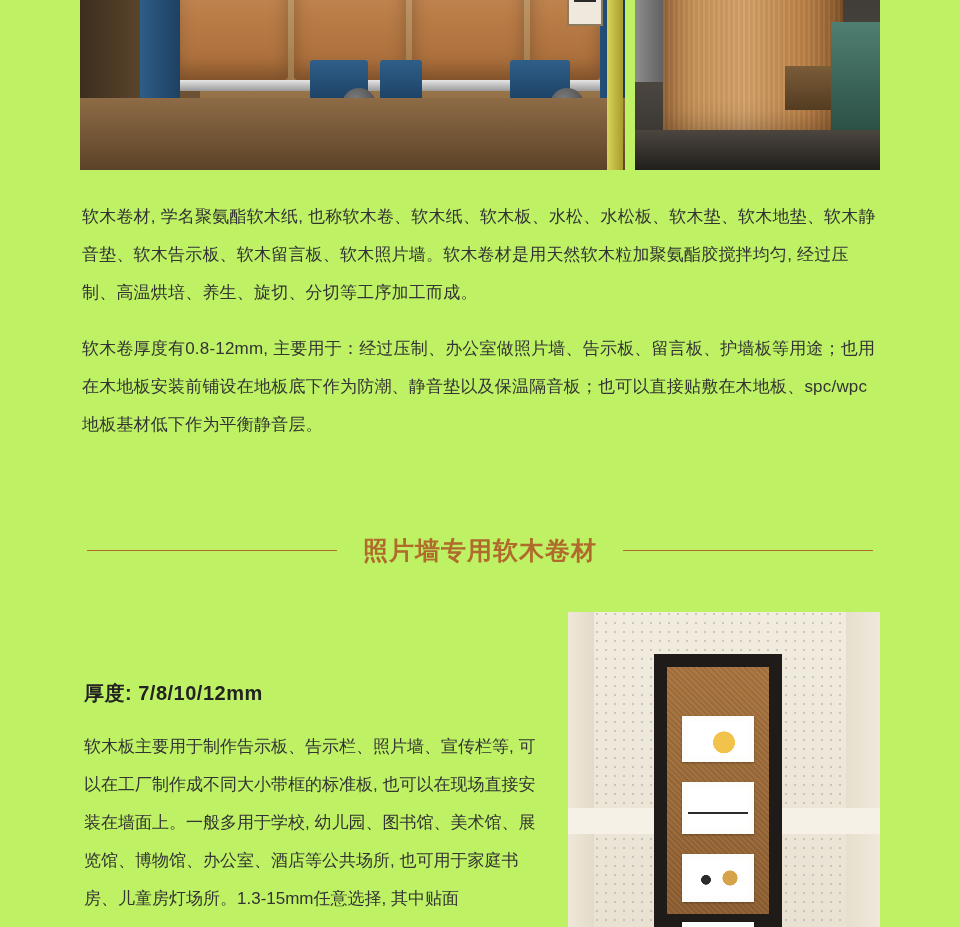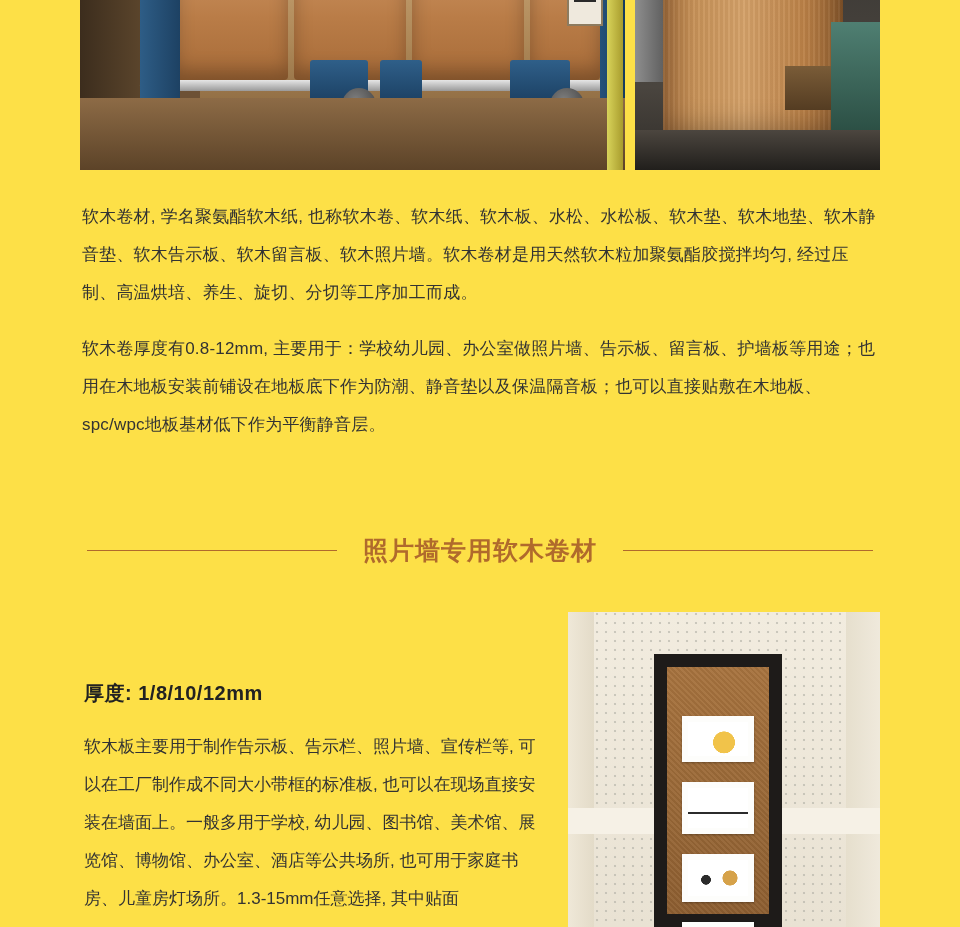--- a/index.html
+++ b/index.html
@@ -13,21 +13,21 @@
     height: 927px;
     overflow: hidden;
     font-family: "Liberation Sans", sans-serif;
     color: #3a3a3a;
   }
 
   .page {
     position: relative;
     width: 960px;
     height: 927px;
-    background: #fde047;
+    background: #bef264;
   }
 
   
   .img-row {
     position: absolute;
     left: 80px;
     top: -38px;
     width: 800px;
     height: 208px;
     display: flex;
@@ -295,30 +295,30 @@
       <div class="core"></div>
       <div class="teal"></div>
       <div class="floor"></div>
     </div>
   </div>
 
   <div class="prose p1">
     <p>软木卷材, 学名聚氨酯软木纸, 也称软木卷、软木纸、软木板、水松、水松板、软木垫、软木地垫、软木静音垫、软木告示板、软木留言板、软木照片墙。软木卷材是用天然软木粒加聚氨酯胶搅拌均匀, 经过压制、高温烘培、养生、旋切、分切等工序加工而成。</p>
   </div>
   <div class="prose p2">
-    <p>软木卷厚度有0.8-12mm, 主要用于：学校幼儿园、办公室做照片墙、告示板、留言板、护墙板等用途；也用在木地板安装前铺设在地板底下作为防潮、静音垫以及保温隔音板；也可以直接贴敷在木地板、spc/wpc地板基材低下作为平衡静音层。</p>
+    <p>软木卷厚度有0.8-12mm, 主要用于：经过压制、办公室做照片墙、告示板、留言板、护墙板等用途；也用在木地板安装前铺设在地板底下作为防潮、静音垫以及保温隔音板；也可以直接贴敷在木地板、spc/wpc地板基材低下作为平衡静音层。</p>
   </div>
 
   <div class="section-head">
     <span class="rule left"></span>
     <span class="title">照片墙专用软木卷材</span>
     <span class="rule right"></span>
   </div>
 
-  <div class="spec-title">厚度: 1/8/10/12mm</div>
+  <div class="spec-title">厚度: 7/8/10/12mm</div>
   <div class="spec-body">软木板主要用于制作告示板、告示栏、照片墙、宣传栏等, 可以在工厂制作成不同大小带框的标准板, 也可以在现场直接安装在墙面上。一般多用于学校, 幼儿园、图书馆、美术馆、展览馆、博物馆、办公室、酒店等公共场所, 也可用于家庭书房、儿童房灯场所。1.3-15mm任意选择, 其中贴面</div>
 
   <div class="photo-board">
     <div class="wall"></div>
     <div class="left-strip"></div>
     <div class="right-strip"></div>
     <div class="h-band"></div>
     <div class="frame">
       <div class="cork"></div>
       <div class="card c1">

